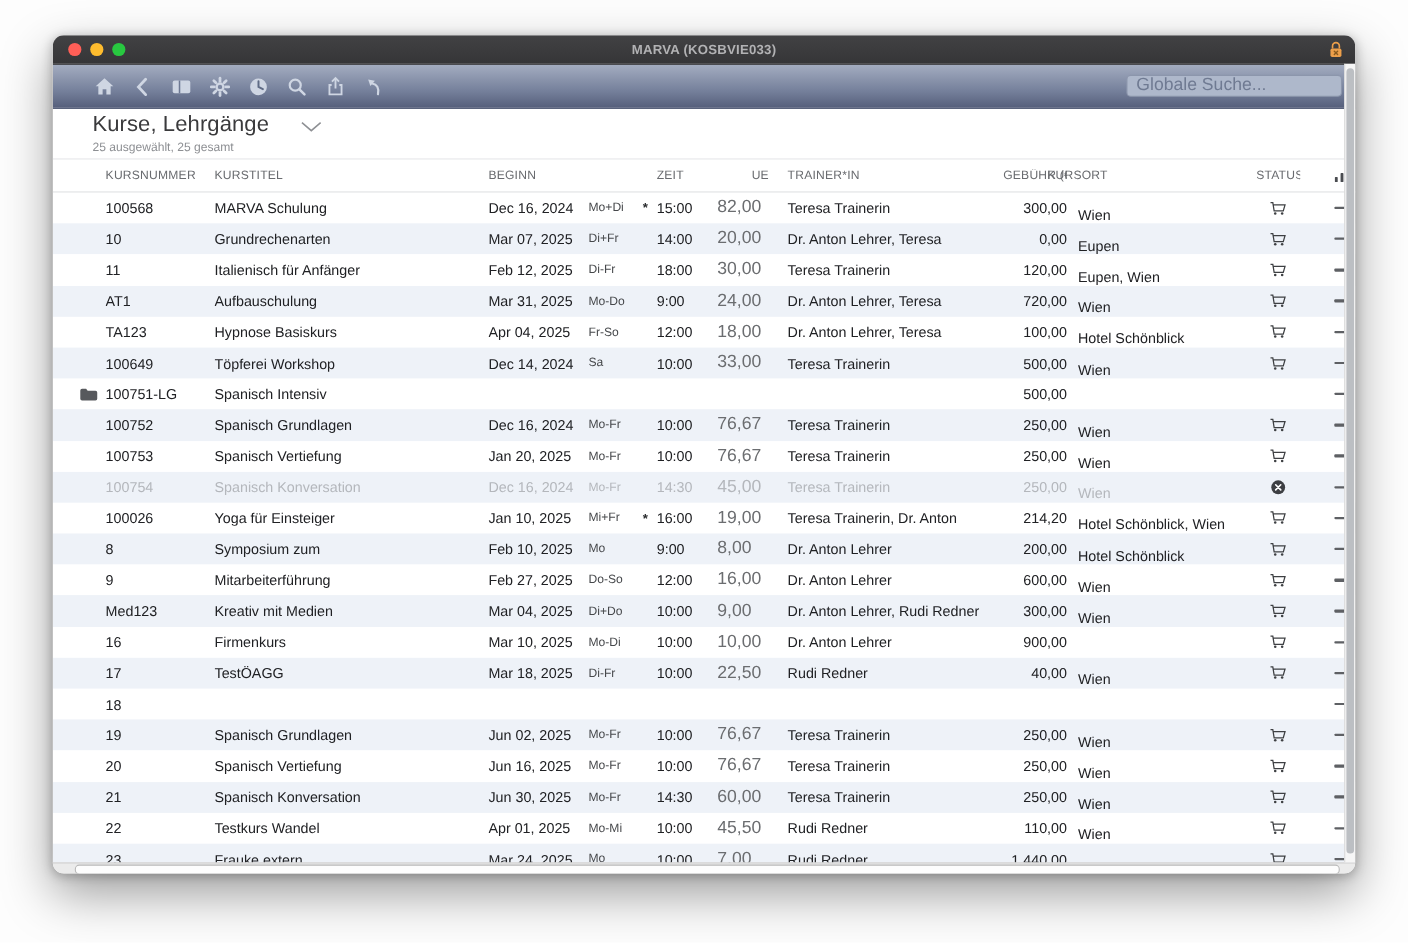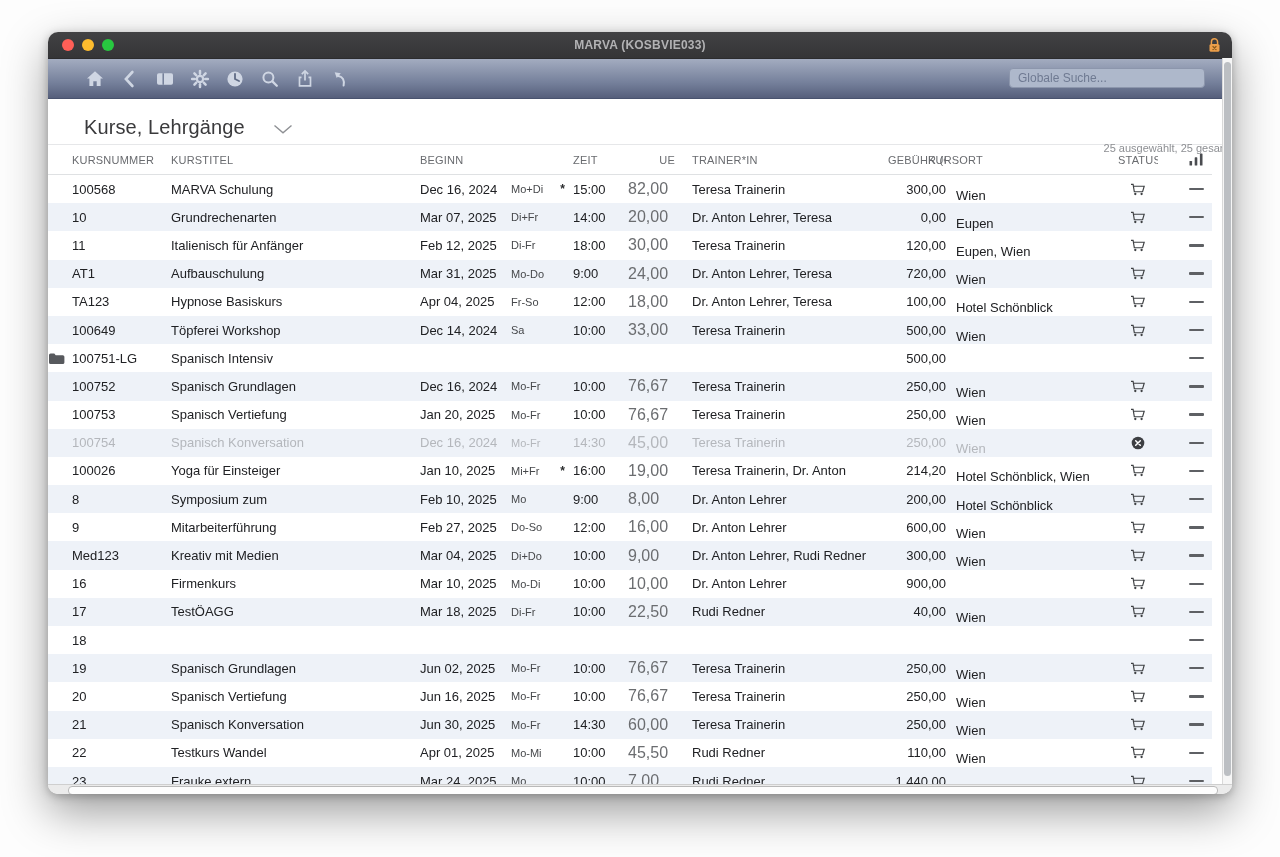--- a/index.html
+++ b/index.html
@@ -12,33 +12,33 @@
   .traffic{position:absolute;left:14px;top:7px;display:flex;gap:8px;}
   .tl{width:12px;height:12px;border-radius:50%;display:inline-block;}
   .tl.red{background:#ff5f57;}.tl.yellow{background:#febc2e;}.tl.green{background:#28c840;}
   .win-title{position:absolute;left:0;right:0;top:0;height:24px;line-height:26px;text-align:center;
     font-size:12px;font-weight:700;color:#b2b2b4;letter-spacing:.2px;}
   .lock{position:absolute;right:11px;top:5px;}
   
   .toolbar{position:relative;height:39px;background:linear-gradient(180deg,#a3acc0 0%,#747f9a 62%,#565f7b 100%);
     border-bottom:1px solid #49536e;display:flex;align-items:center;padding-left:36px;}
   .tool-btn{width:22px;height:22px;margin-right:13px;display:flex;align-items:center;justify-content:center;cursor:default;}
-  .global-search{position:absolute;right:27px;top:9px;width:196px;height:20px;box-sizing:border-box;
-    background:#aeb8cb;border:1px solid #8c96ac;border-radius:4px;font-size:12px;color:#3c4456;
+  .global-search{position:absolute;right:12px;top:9px;width:196px;height:20px;box-sizing:border-box;
+    background:#aeb8cb;border:1px solid #8c96ac;border-radius:4px;font-size:16px;color:#3c4456;
     padding:0 8px;outline:none;font-family:inherit;}
   .global-search::placeholder{color:#6f7a92;opacity:1;}
   
-  .page-head{height:46px;box-sizing:border-box;padding:17px 0 0 36px;border-bottom:1px solid #e6e7e9;text-align:right;}
+  .page-head{height:46px;box-sizing:border-box;padding:3px 0 0 36px;border-bottom:1px solid #e6e7e9;}
   .page-title-row{display:flex;align-items:center;}
   .page-title-row h1{margin:0;font-size:20px;font-weight:400;color:#3a3a3c;letter-spacing:.1px;}
   .title-chevron{margin-left:28px;margin-top:3px;}
   .page-subtitle{font-size:11px;color:#8d8f93;margin-top:3px;}
   
   .grid{display:grid;grid-template-columns:24px 99px 249px 91px 44px 14px 59px 47px 213px 58px 172px 40px 54px;
-    align-items:center;padding-left:0;width:1164px;}
+    align-items:center;padding-left:24px;width:1164px;}
   .header{height:29px;font-size:11px;color:#696b6f;letter-spacing:.2px;border-bottom:1px solid #dfe1e3;}
   .header .h-zeit{padding-left:4px;}
   .header .h-ue{text-align:right;}
   .header .h-trainer{padding-left:17px;}
   .header .h-geb{text-align:right;padding-right:29px;}
   .header .h-ort{padding-left:10px;transform:translateX(-28px);}
   .header .h-status{text-align:left;}
   .header .h-chart{display:flex;justify-content:center;padding-left:22px;}
   .rows{height:611px;overflow:hidden;}
   .row{height:28.2px;font-size:13px;color:#202124;}

